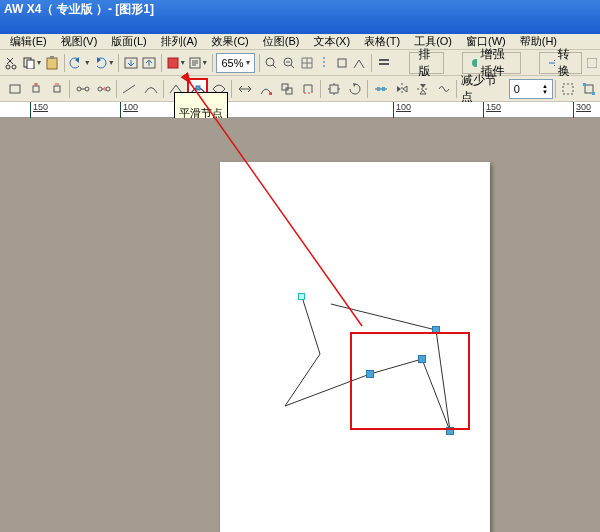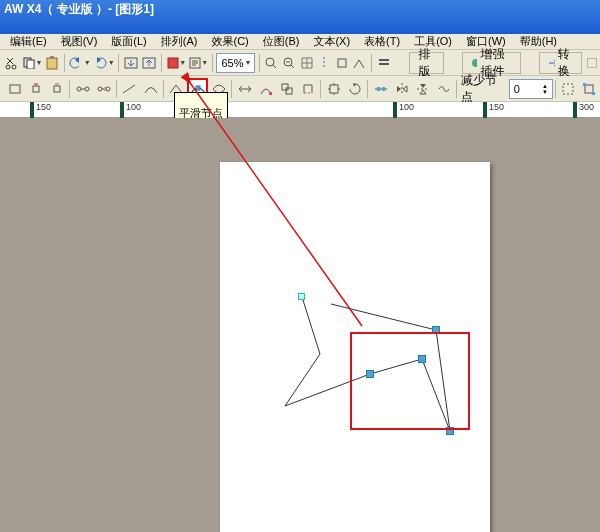--- a/index.html
+++ b/index.html
@@ -107,23 +107,24 @@
     border-bottom: 1px solid #999;
     display: flex;
     position: relative;
     font-size: 9px;
     color: #333;
   }
   .ruler-h .tick {
     position: absolute;
     top: 0;
     height: 16px;
-    border-left: 4px solid #14532d;
+    border-left: 1px solid #14532d;
     padding-left: 2px;
     line-height: 10px;
+    text-decoration: underline;
   }
   .workspace {
     position: relative;
     width: 600px;
     height: 426px;
     background: #a49c91;
   }
   .page {
     position: absolute;
     left: 220px;

